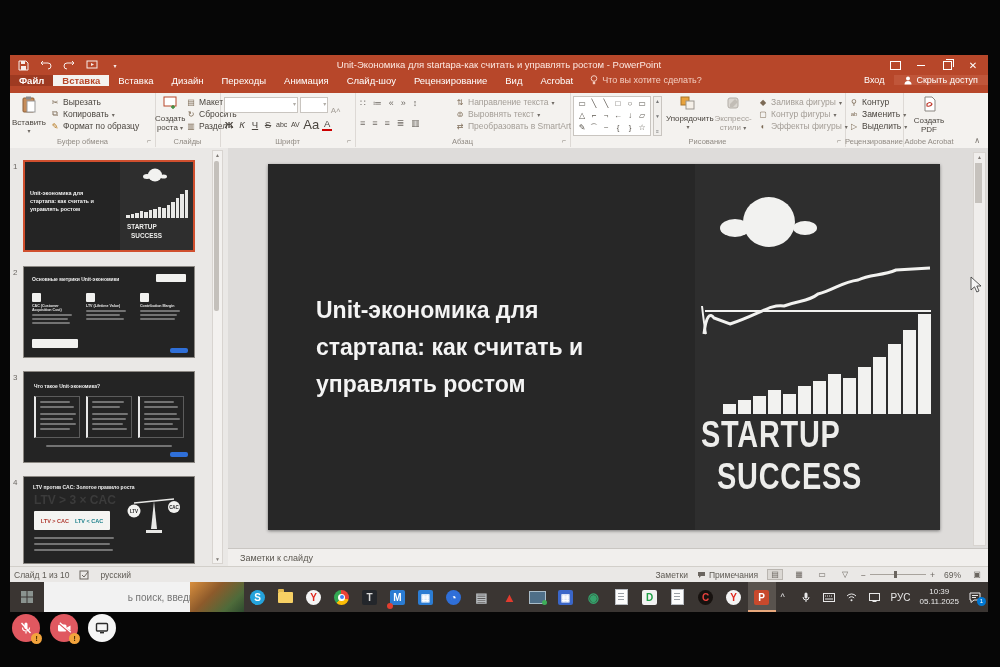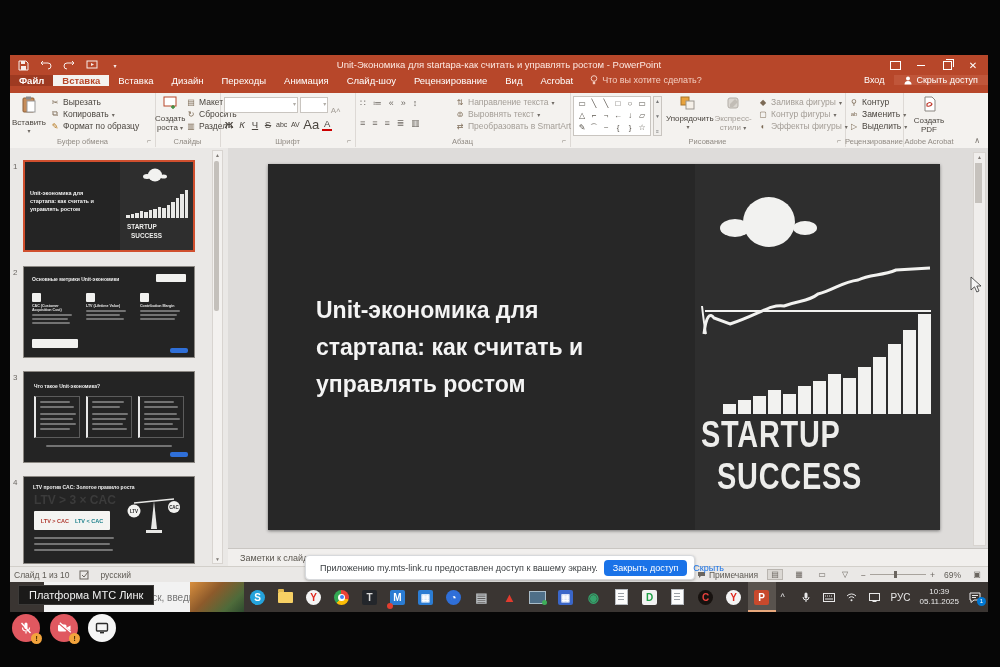--- a/index.html
+++ b/index.html
@@ -631,29 +631,20 @@
           <span class="ztrack">
               <span class="zthumb"></span>
             </span>
           <span>+</span>
         </span>
         <span>69%</span>
         <span class="viewic">▣</span>
       </span>
     </div>
 
-    <div class="notif">
-      <svg width="12" height="10" viewBox="0 0 12 10">
-        <rect x="1" y="1" width="10" height="7" fill="none" stroke="#80868b"></rect>
-          <rect x="4" y="8.5" width="4" height="1" fill="#80868b"></rect>
-      </svg>
-      <span class="ntext">Приложению my.mts-link.ru предоставлен доступ к вашему экрану.</span>
-      <span class="nbtn">Закрыть доступ</span>
-      <span class="nhide">Скрыть</span>
-    </div>
 
     <div class="taskbar">
       <span class="startbtn">
         <svg width="12" height="12" viewBox="0 0 12 12">
             <rect x="0" y="0" width="5.5" height="5.5" fill="#8a938f"></rect>
             <rect x="6.5" y="0" width="5.5" height="5.5" fill="#8a938f"></rect>
             <rect x="0" y="6.5" width="5.5" height="5.5" fill="#8a938f"></rect>
             <rect x="6.5" y="6.5" width="5.5" height="5.5" fill="#8a938f"></rect>
           </svg>
       </span>
@@ -758,21 +749,20 @@
         <span class="tico ncenter">
           <svg width="12" height="11" viewBox="0 0 12 11">
               <path d="M1 1 h10 v7 h-6 l-3 2.5 v-2.5 h-1z" fill="none" stroke="#e8e8e8"></path>
               <path d="M3 3.5 h6 M3 5.5 h4" stroke="#e8e8e8"></path>
             </svg>
           <span class="cnt">1</span>
         </span>
       </span>
     </div>
 
-    <div class="tooltip">Платформа МТС Линк</div>
   </div>
 
   <div class="meetbar">
     <span class="mbtn red">
       <svg width="14" height="14" viewBox="0 0 14 14">
           <rect x="5.5" y="1.5" width="3" height="6.5" rx="1.5" fill="#fff"></rect>
           <path d="M3.5 6.5 a3.5 3.5 0 0 0 7 0" fill="none" stroke="#fff" stroke-width="1.2"></path>
           <line x1="7" y1="10.5" x2="7" y2="12.5" stroke="#fff" stroke-width="1.2"></line>
           <line x1="2.5" y1="2" x2="11.5" y2="12" stroke="#fff" stroke-width="1.4"></line>
         </svg>

